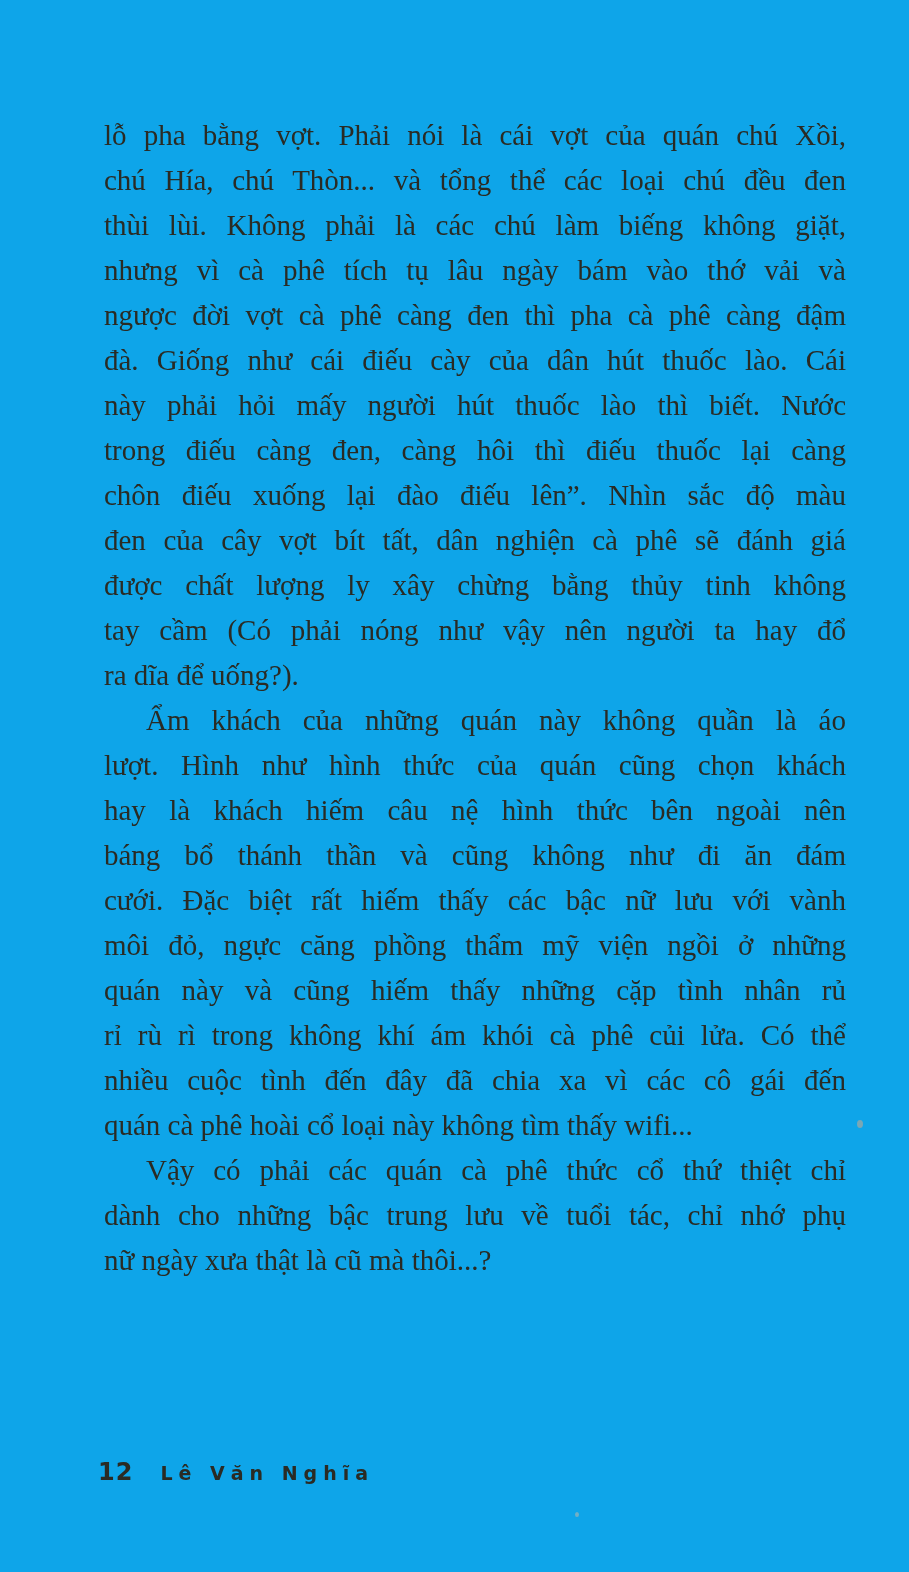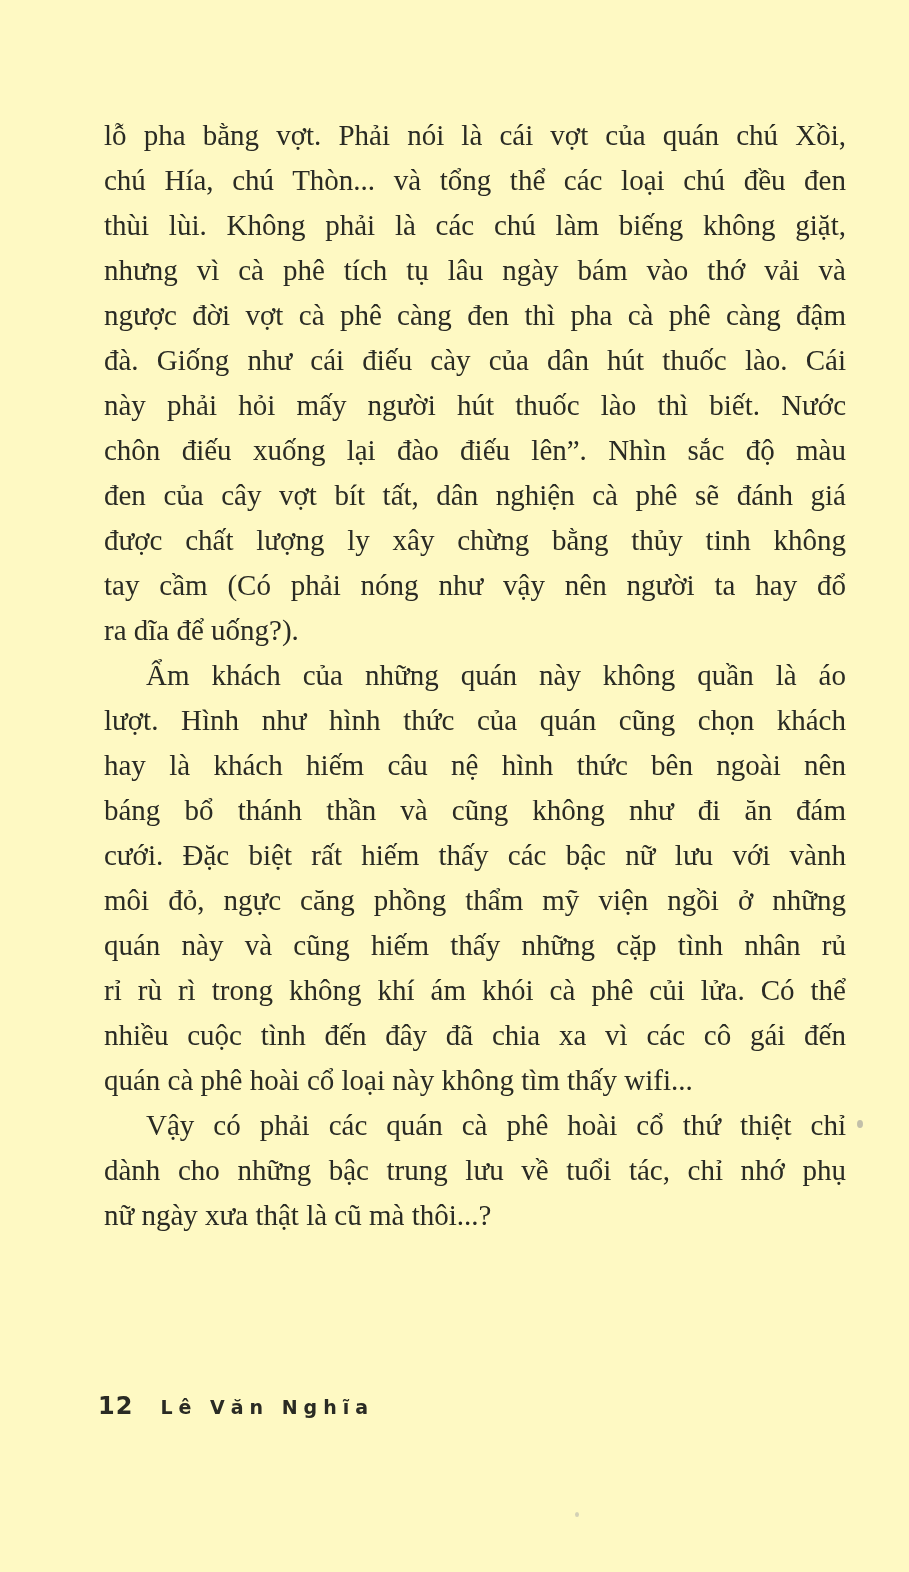--- a/index.html
+++ b/index.html
@@ -10,21 +10,21 @@
   body {
     width: 909px;
     height: 1572px;
     position: relative;
     overflow: hidden;
     font-family: "Liberation Serif", "DejaVu Serif", serif;
   }
   .page {
     position: absolute;
     inset: 0;
-    background: #fef9c3;
+    background: #0ea5e9;
   }
   .text-block {
     position: absolute;
     left: 104px;
     top: 113px;
     width: 742px;
     color: #2a2b24;
     font-size: 29px;
     line-height: 45px;
     letter-spacing: 0px;
@@ -42,21 +42,21 @@
   .line.last {
     text-align-last: left;
   }
   .line.indent {
     text-indent: 42px;
     font-family: Liberation Serif, serif;
   }
   .footer {
     position: absolute;
     left: 98px;
-    top: 1392px;
+    top: 1458px;
     display: flex;
     align-items: baseline;
     gap: 27px;
     color: #2a2b24;
     font-family: "DejaVu Sans", "Liberation Sans", sans-serif;
   }
   .page-number {
     font-size: 24px;
     font-weight: bold;
     letter-spacing: 1px;
@@ -95,40 +95,41 @@
   <div class="text-block">
 
   <div class="para">
         <div class="line">lỗ pha bằng vợt. Phải nói là cái vợt của quán chú Xồi,</div>
         <div class="line">chú Hía, chú Thòn... và tổng thể các loại chú đều đen</div>
         <div class="line">thùi lùi. Không phải là các chú làm biếng không giặt,</div>
         <div class="line">nhưng vì cà phê tích tụ lâu ngày bám vào thớ vải và</div>
         <div class="line">ngược đời vợt cà phê càng đen thì pha cà phê càng đậm</div>
         <div class="line">đà. Giống như cái điếu cày của dân hút thuốc lào. Cái</div>
         <div class="line">này phải hỏi mấy người hút thuốc lào thì biết. Nước</div>
+        <div class="line">trong điếu càng đen, càng hôi thì điếu thuốc lại càng</div>
         <div class="line">chôn điếu xuống lại đào điếu lên”. Nhìn sắc độ màu</div>
         <div class="line">đen của cây vợt bít tất, dân nghiện cà phê sẽ đánh giá</div>
         <div class="line">được chất lượng ly xây chừng bằng thủy tinh không</div>
         <div class="line">tay cầm (Có phải nóng như vậy nên người ta hay đổ</div>
         <div class="line last">ra dĩa để uống?).</div>
       </div>
       <div class="para">
         <div class="line indent">Ẩm khách của những quán này không quần là áo</div>
         <div class="line">lượt. Hình như hình thức của quán cũng chọn khách</div>
         <div class="line">hay là khách hiếm câu nệ hình thức bên ngoài nên</div>
         <div class="line">báng bổ thánh thần và cũng không như đi ăn đám</div>
         <div class="line">cưới. Đặc biệt rất hiếm thấy các bậc nữ lưu với vành</div>
         <div class="line">môi đỏ, ngực căng phồng thẩm mỹ viện ngồi ở những</div>
         <div class="line">quán này và cũng hiếm thấy những cặp tình nhân rủ</div>
         <div class="line">rỉ rù rì trong không khí ám khói cà phê củi lửa. Có thể</div>
         <div class="line">nhiều cuộc tình đến đây đã chia xa vì các cô gái đến</div>
         <div class="line last">quán cà phê hoài cổ loại này không tìm thấy wifi...</div>
       </div>
       <div class="para">
-        <div class="line indent">Vậy có phải các quán cà phê hoài cổ thứ thiệt chỉ</div>
+        <div class="line indent">Vậy có phải các quán cà phê thức cổ thứ thiệt chỉ</div>
         <div class="line">dành cho những bậc trung lưu về tuổi tác, chỉ nhớ phụ</div>
         <div class="line last">nữ ngày xưa thật là cũ mà thôi...?</div>
       </div>
     </div>
 
   <div class="footer">
     <span class="page-number">12</span>
     <span class="author-name">Lê Văn Nghĩa</span>
   </div>
 

